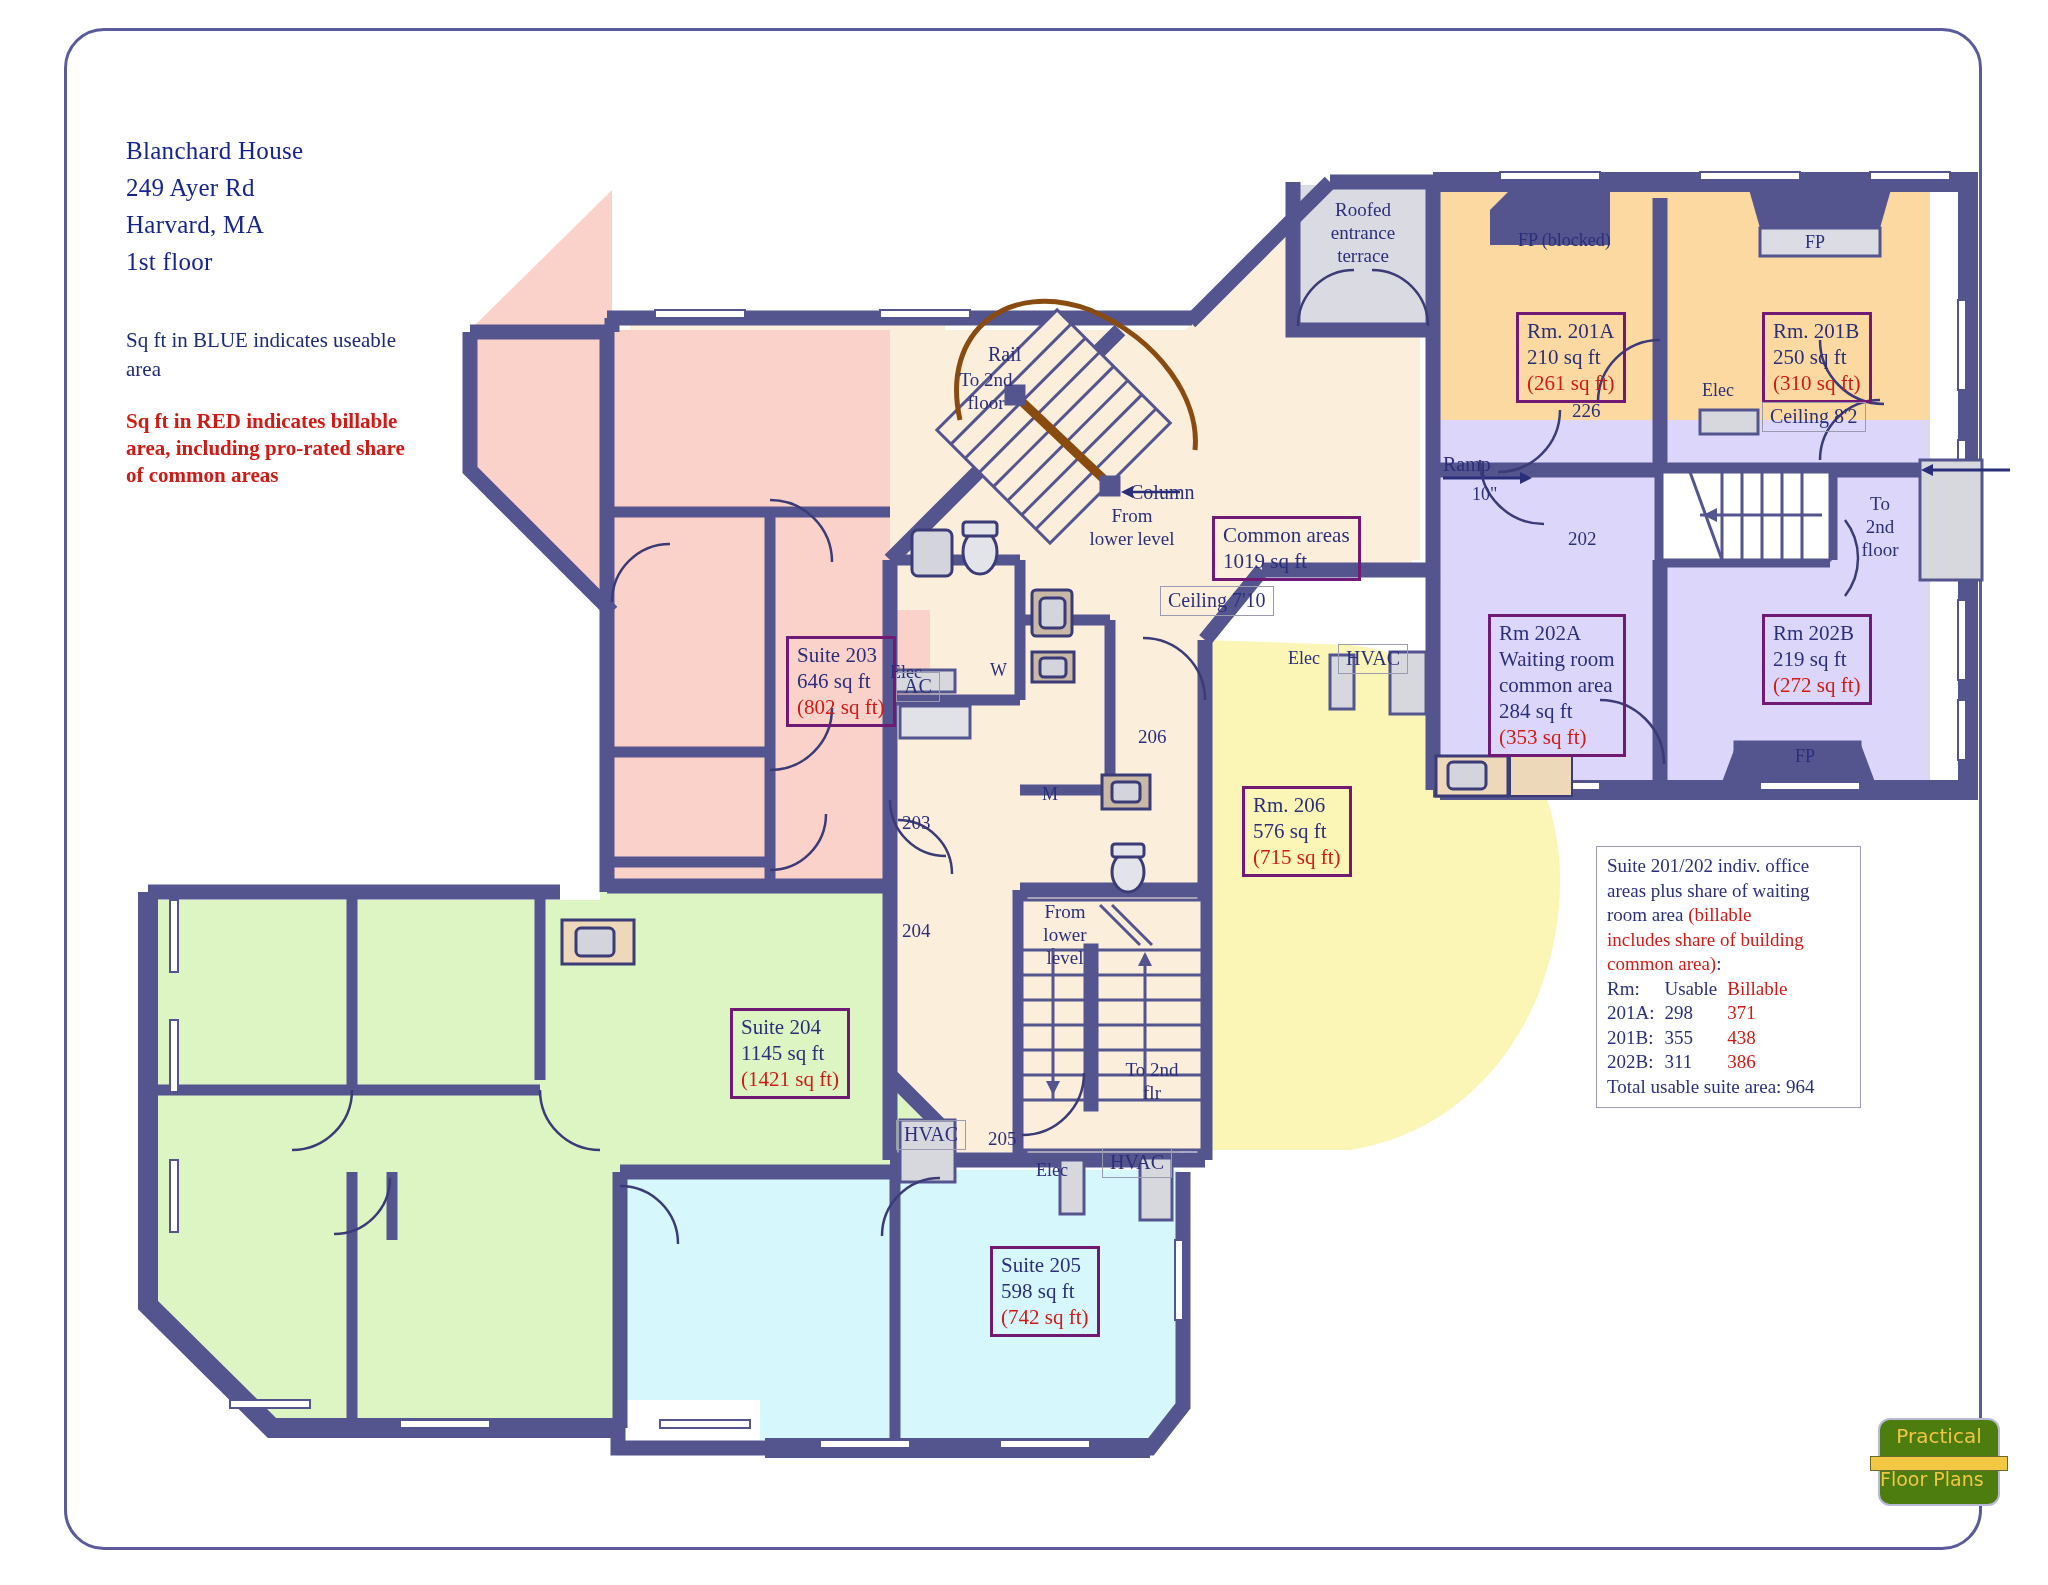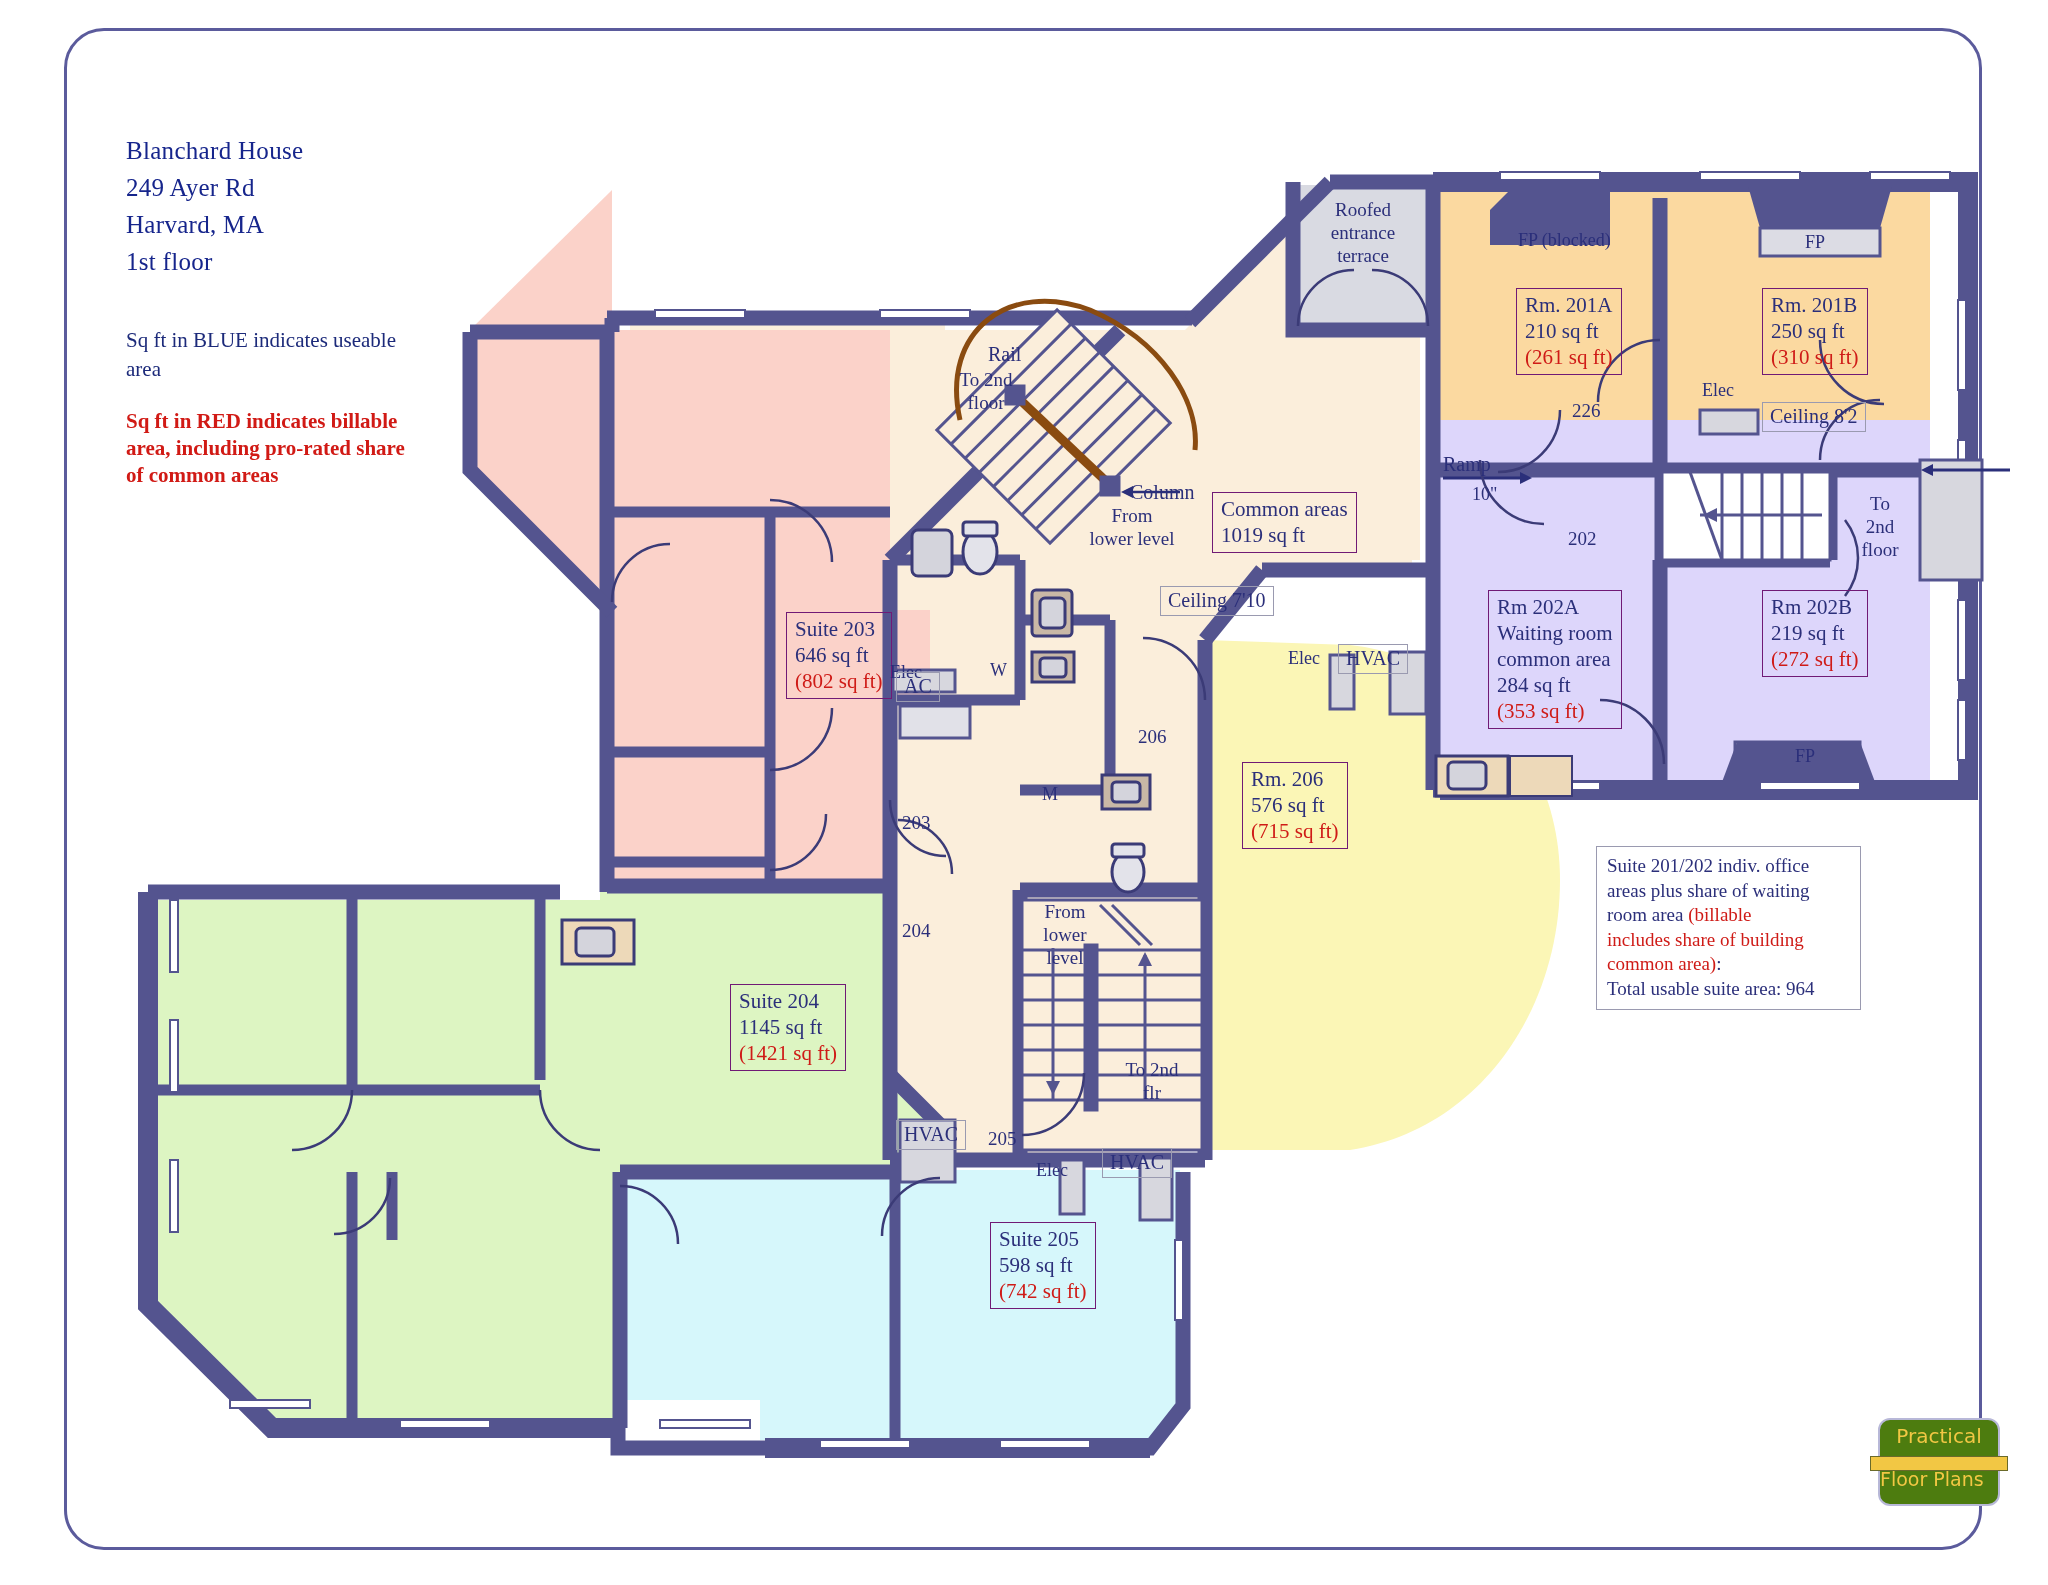--- a/index.html
+++ b/index.html
@@ -22,22 +22,22 @@
   #compass .cn{position:absolute;left:13px;top:48px;color:#16258c;font-size:28px;}
 
   
   #plan{position:absolute;left:0;top:0;width:2048px;height:1585px;}
 
   
   .lbl{position:absolute;color:#2b2f7a;font-size:20px;line-height:25px;
        white-space:nowrap;}
   .lbl.sm{font-size:18px;}
   .boxlbl{position:absolute;background:rgba(255,255,255,.0);
-       border:1px solid #701a75;padding:3px 8px 4px 8px;color:#2b2f7a;
-       font-size:21px;line-height:26px;white-space:nowrap;}
+       border:3px solid #701a75;padding:3px 8px 4px 8px;color:#2b2f7a;
+       font-size:21px;line-height:26px;white-space:nowrap;margin-top:24px;}
   .boxlbl .red{color:#cf1b17;display:block;}
   .boxlbl .blue{color:#2b2f7a;display:block;}
   .plain-box{position:absolute;border:1px solid #9a9ab0;padding:2px 7px 3px 7px;
        color:#2b2f7a;font-size:20px;white-space:nowrap;background:transparent;}
   .door-num{position:absolute;color:#2b2f7a;font-size:19px;}
   .tag{position:absolute;color:#2b2f7a;font-size:19px;text-align:center;line-height:23px;}
 
   
   #infobox{position:absolute;left:1596px;top:846px;width:244px;
      border:1px solid #9a9ab0;background:#fff;padding:7px 9px 8px 10px;
@@ -475,20 +475,44 @@
   <span class="blue">598 sq ft</span>
   <span class="red">(742 sq ft)</span>
 </div>
 
 <div id="infobox">
   <div>Suite 201/202 indiv. office</div>
   <div>areas plus share of waiting</div>
   <div><span>room area </span><span class="red">(billable</span></div>
   <div class="red">includes share of building</div>
   <div><span class="red">common area)</span><span>:</span></div>
+  <table>
+    <tbody>
+        <tr>
+      <td>Rm:</td>
+      <td>Usable</td>
+      <td class="r">Billable</td>
+    </tr>
+    <tr>
+      <td>201A:</td>
+      <td>298</td>
+      <td class="r">371</td>
+    </tr>
+    <tr>
+      <td>201B:</td>
+      <td>355</td>
+      <td class="r">438</td>
+    </tr>
+    <tr>
+      <td>202B:</td>
+      <td>311</td>
+      <td class="r">386</td>
+    </tr>
+  </tbody>
+    </table>
   <div>Total usable suite area: 964</div>
 </div>
 
 <div id="logo">
   <div class="txt">Practical</div>
   <div class="ruler"></div>
   <div class="txt2">Floor Plans</div>
 </div>
 
 </body></html>

